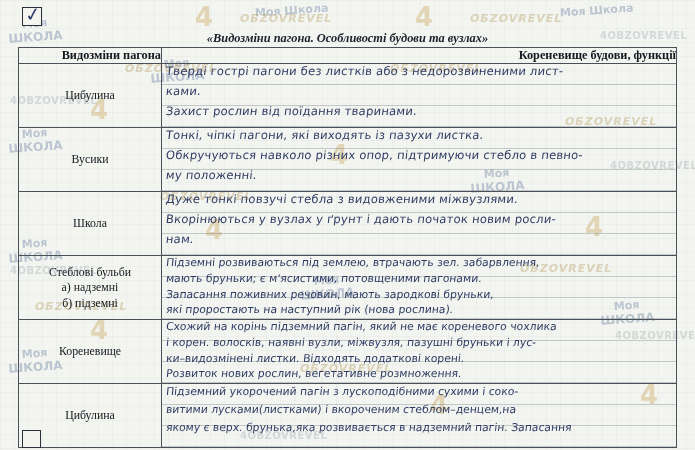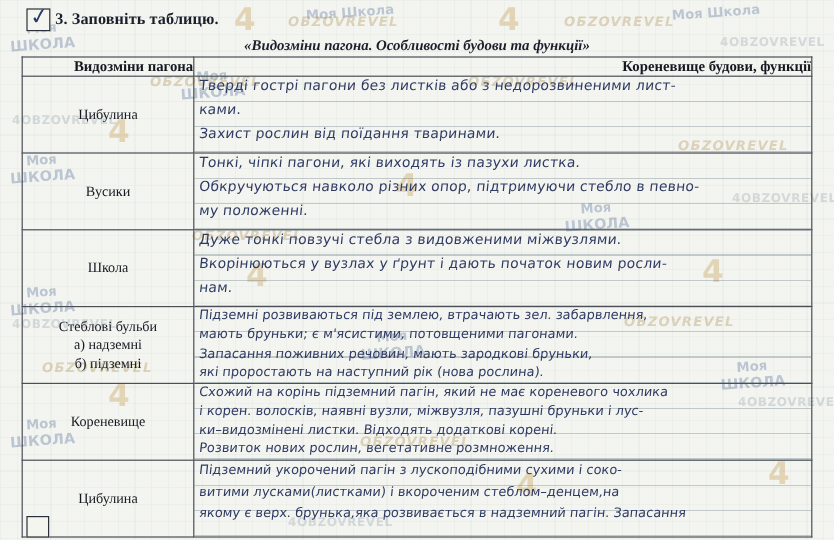--- a/index.html
+++ b/index.html
@@ -220,22 +220,21 @@
   <div class="wm wm-rev" style="left:600px; top:30px;">4OBZOVREVEL</div>
   <div class="wm wm-rev" style="left:10px;  top:95px;">4OBZOVREVEL</div>
   <div class="wm wm-rev" style="left:610px; top:160px;">4OBZOVREVEL</div>
   <div class="wm wm-rev" style="left:10px;  top:265px;">4OBZOVREVEL</div>
   <div class="wm wm-rev" style="left:615px; top:330px;">4OBZOVREVEL</div>
   <div class="wm wm-rev" style="left:240px; top:430px;">4OBZOVREVEL</div>
 
   <div class="task-check">
       <span class="tick">✓</span>
     </div>
-  <div class="task-head">3. Заповніть таблицю.</div>
-  <div class="subtitle">«Видозміни пагона. Особливості будови та функції»</div>
+  <div class="subtitle">«Видозміни пагона. Особливості будови та вузлах»</div>
 
   <table class="main">
     <colgroup>
         <col style="width:143px">
         <col>
       </colgroup>
     <tbody>
         <tr>
       <th class="col-head">Видозміни пагона</th>
       <th class="col-head">Кореневище будови, функції</th>

